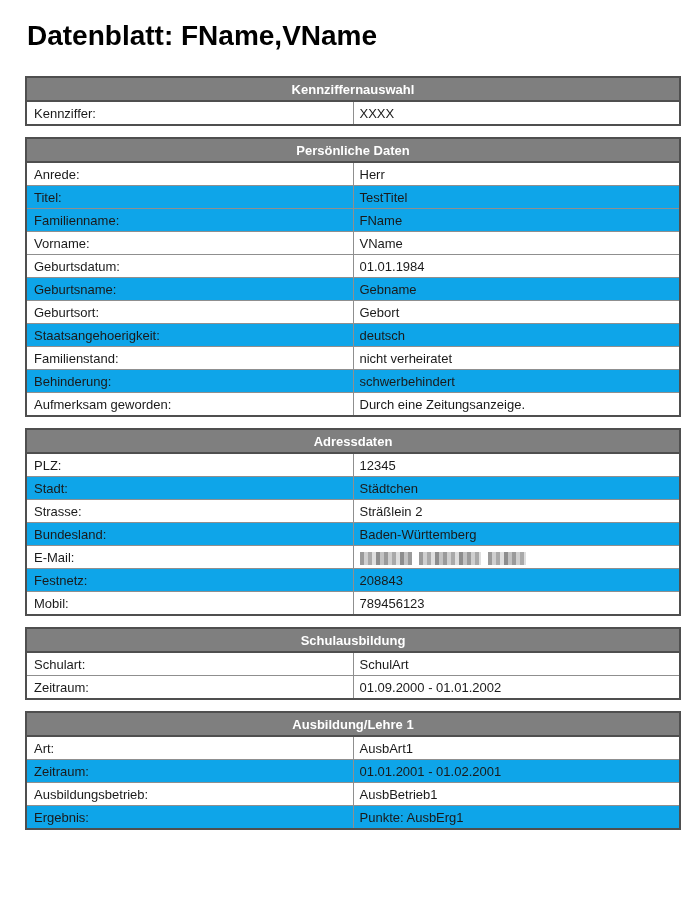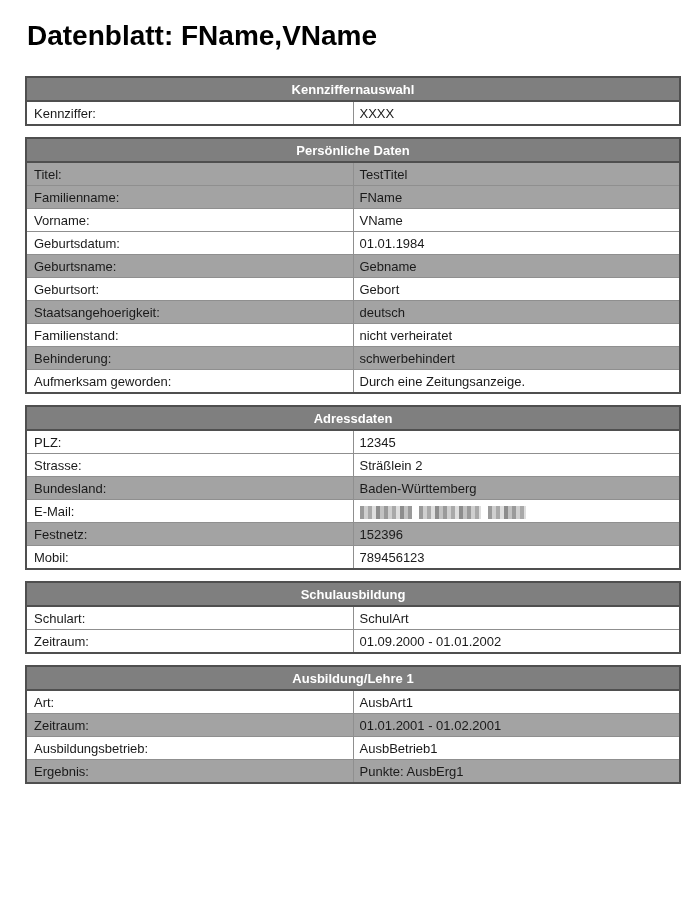--- a/index.html
+++ b/index.html
@@ -46,21 +46,21 @@
     overflow: hidden;
     white-space: nowrap;
   }
   td.label-cell {
     width: 163px;
     padding-left: 7px;
   }
   td.value-cell { }
   tbody tr + tr td { border-top: 1px solid #8f8f8f; }
   td.label-cell { border-right: 1px solid #8f8f8f; }
-  tbody tr.alt td { background: #a3a3a3; }
+  tbody tr.alt td { background: #0ea5e9; }
 
   
   .px-chunk {
     display: inline-block;
     height: 13px;
     margin-right: 7px;
     vertical-align: middle;
     background-image:
       repeating-linear-gradient(90deg,
         #9a9a9a 0 4px, #cfcfcf 4px 8px, #a9a9a9 8px 12px,
@@ -89,20 +89,24 @@
 </tbody>
   </table>
 
   <table class="section-table">
     <thead>
       <tr>
         <th class="section-header" colspan="2">Persönliche Daten</th>
       </tr>
     </thead>
     <tbody>
+  <tr class="data-row">
+    <td class="label-cell">Anrede:</td>
+    <td class="value-cell">Herr</td>
+  </tr>
 
   <tr class="data-row alt">
     <td class="label-cell">Titel:</td>
     <td class="value-cell">TestTitel</td>
   </tr>
 
   <tr class="data-row alt">
     <td class="label-cell">Familienname:</td>
     <td class="value-cell">FName</td>
   </tr>
@@ -154,39 +158,43 @@
       <tr>
         <th class="section-header" colspan="2">Adressdaten</th>
       </tr>
     </thead>
     <tbody>
   <tr class="data-row">
     <td class="label-cell">PLZ:</td>
     <td class="value-cell">12345</td>
   </tr>
 
+  <tr class="data-row alt">
+    <td class="label-cell">Stadt:</td>
+    <td class="value-cell">Städtchen</td>
+  </tr>
 
   <tr class="data-row">
     <td class="label-cell">Strasse:</td>
     <td class="value-cell">Sträßlein 2</td>
   </tr>
 
   <tr class="data-row alt">
     <td class="label-cell">Bundesland:</td>
     <td class="value-cell">Baden-Württemberg</td>
   </tr>
 
   <tr class="data-row">
     <td class="label-cell">E-Mail:</td>
     <td class="value-cell"><span class="px-chunk" style="width: 52px;"></span><span class="px-chunk" style="width: 62px;"></span><span class="px-chunk" style="width: 38px;"></span></td>
   </tr>
 
   <tr class="data-row alt">
     <td class="label-cell">Festnetz:</td>
-    <td class="value-cell">152396</td>
+    <td class="value-cell">208843</td>
   </tr>
 
   <tr class="data-row">
     <td class="label-cell">Mobil:</td>
     <td class="value-cell">789456123</td>
   </tr>
 </tbody>
   </table>
 
   <table class="section-table">

